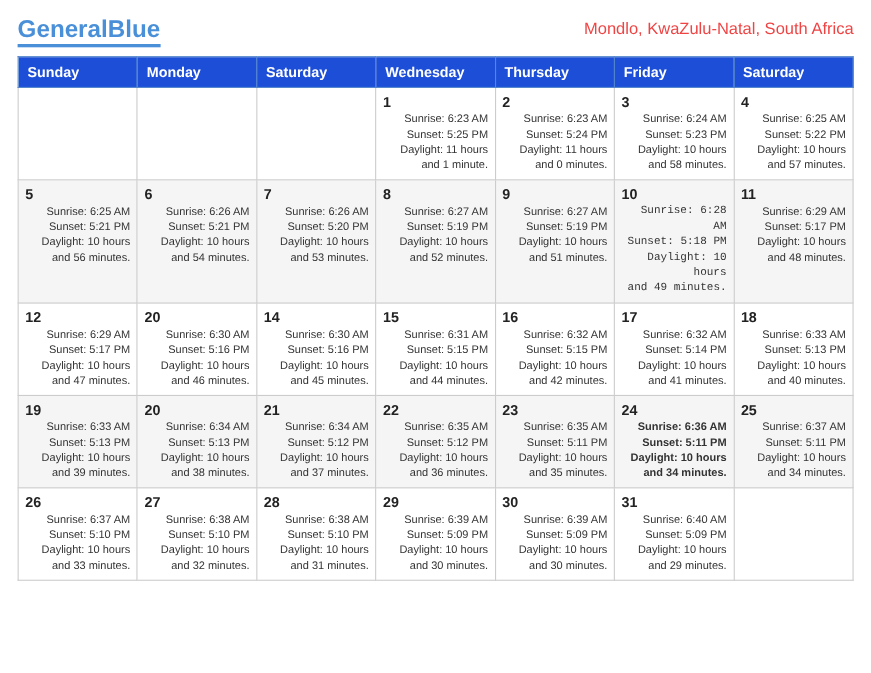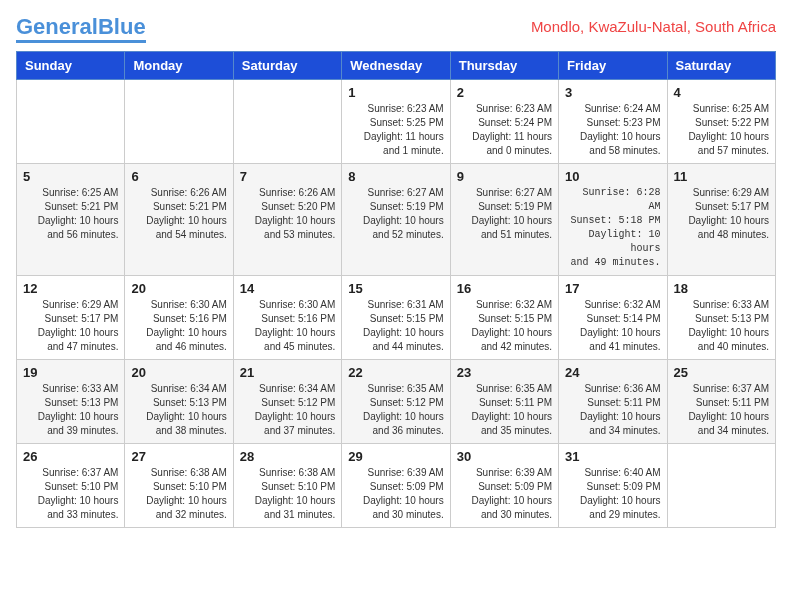--- a/index.html
+++ b/index.html
@@ -287,21 +287,21 @@
         </td>
         <td>
           <div class="day-number">23</div>
           <div class="day-info" style="white-space: pre-line;">Sunrise: 6:35 AM
 Sunset: 5:11 PM
 Daylight: 10 hours
 and 35 minutes.</div>
         </td>
         <td>
           <div class="day-number">24</div>
-          <div class="day-info" style="white-space: pre-line;">Sunrise: 6:36 AM
+          <div class="day-info" style="white-space: pre-line; font-weight: bold;">Sunrise: 6:36 AM
 Sunset: 5:11 PM
 Daylight: 10 hours
 and 34 minutes.</div>
         </td>
         <td>
           <div class="day-number">25</div>
           <div class="day-info" style="white-space: pre-line;">Sunrise: 6:37 AM
 Sunset: 5:11 PM
 Daylight: 10 hours
 and 34 minutes.</div>

